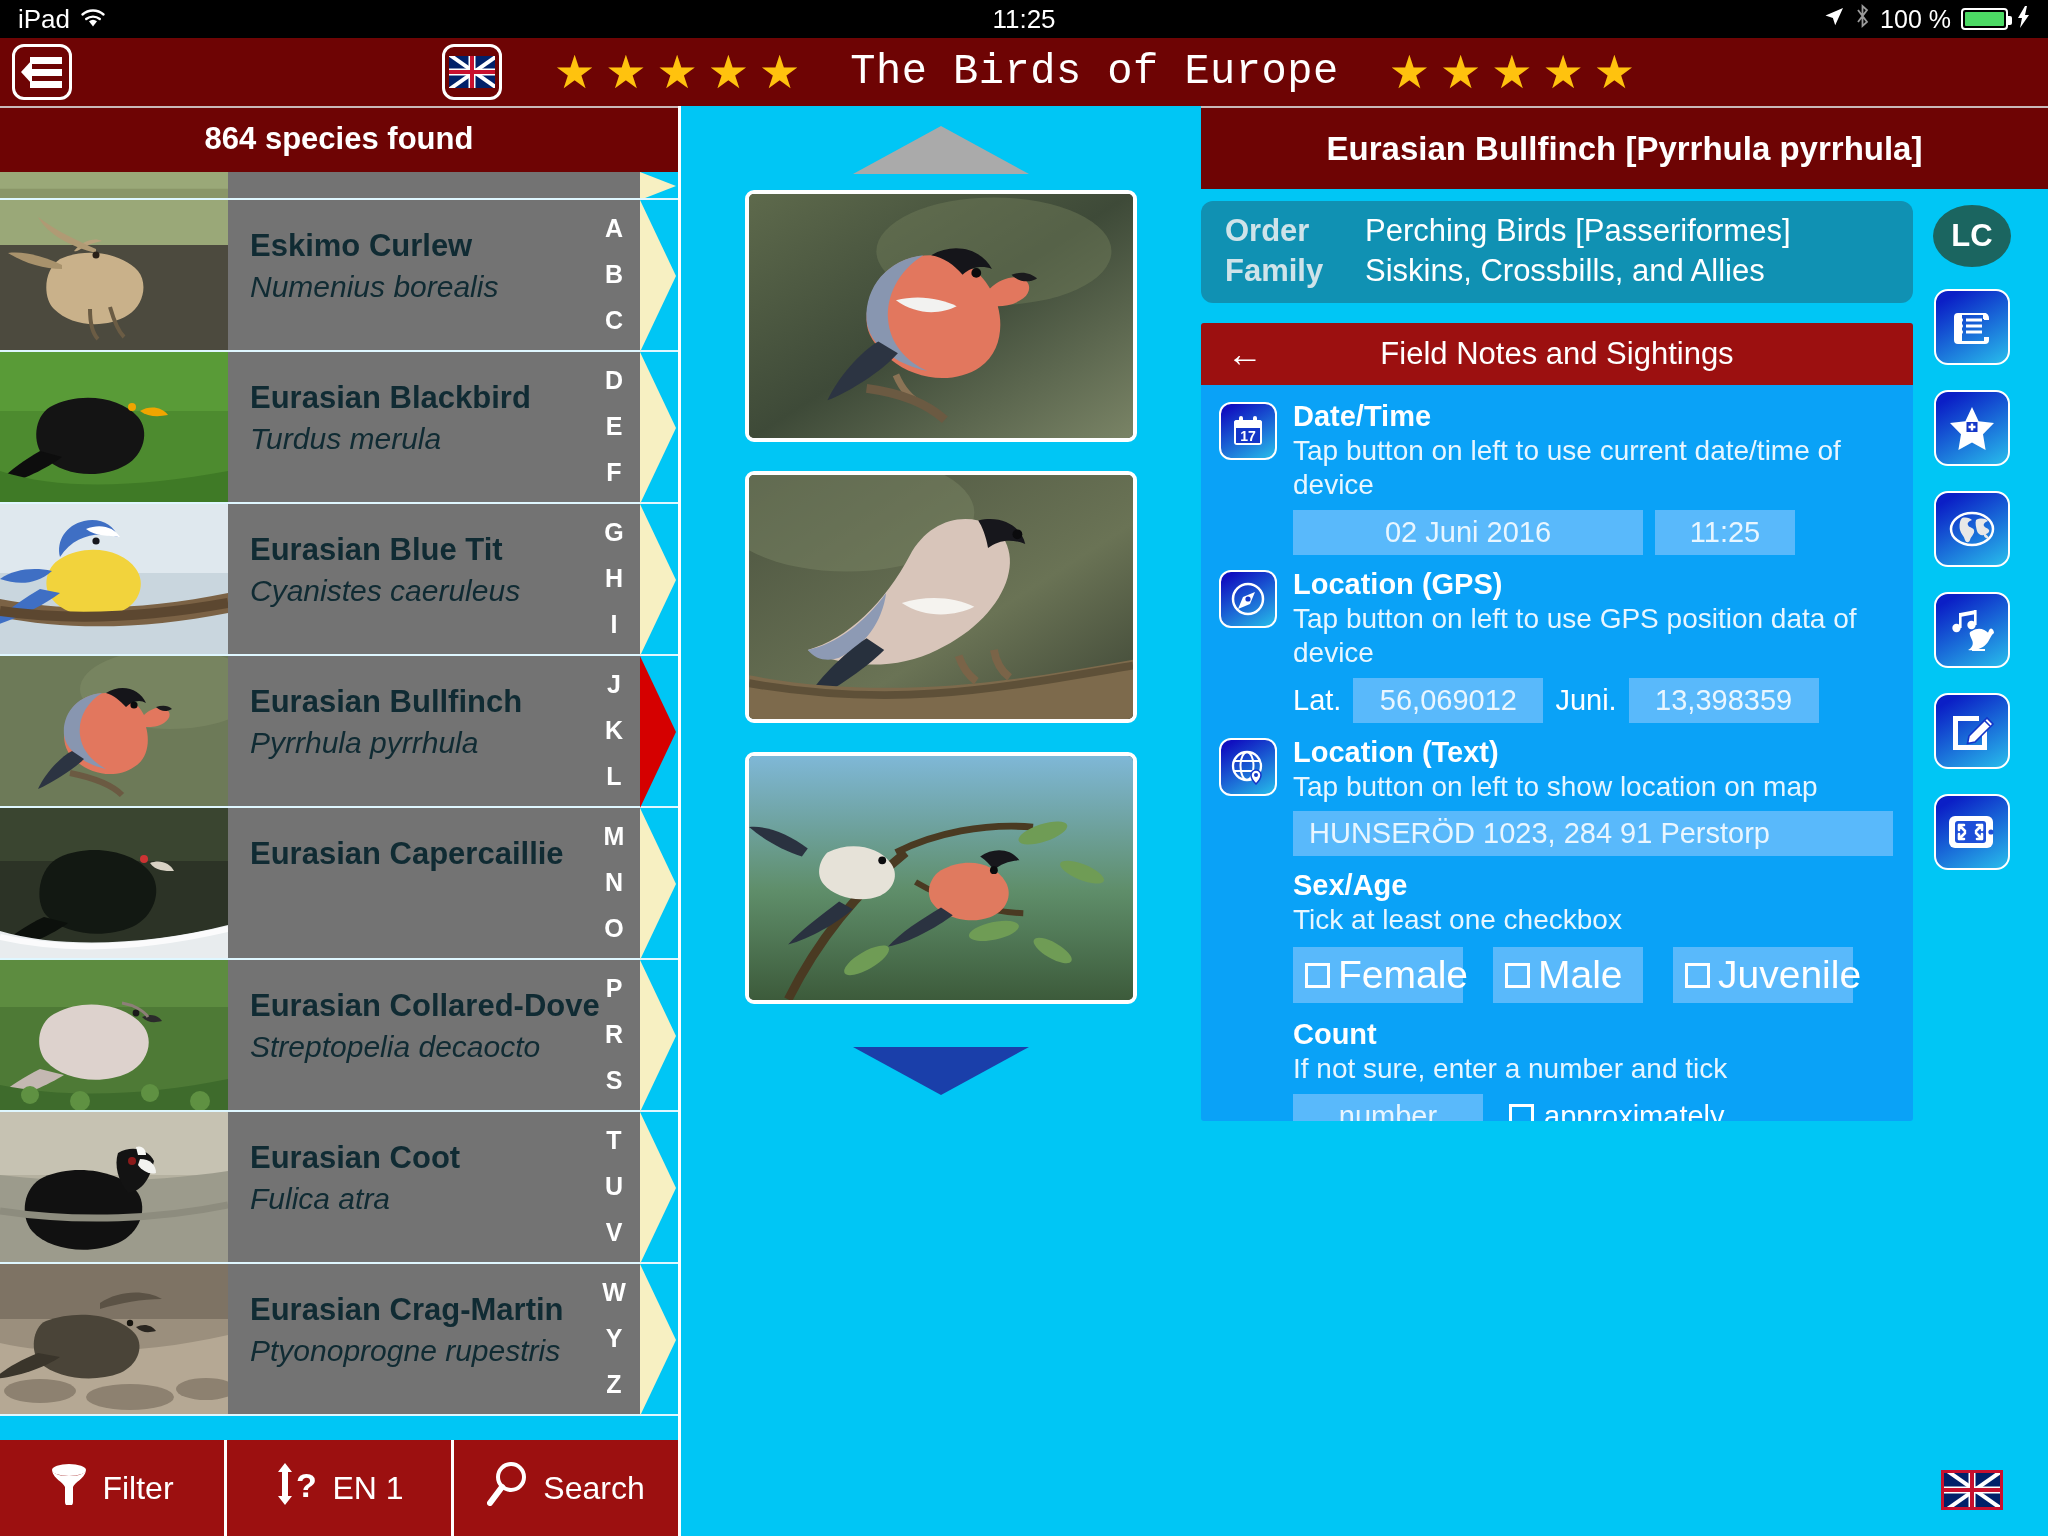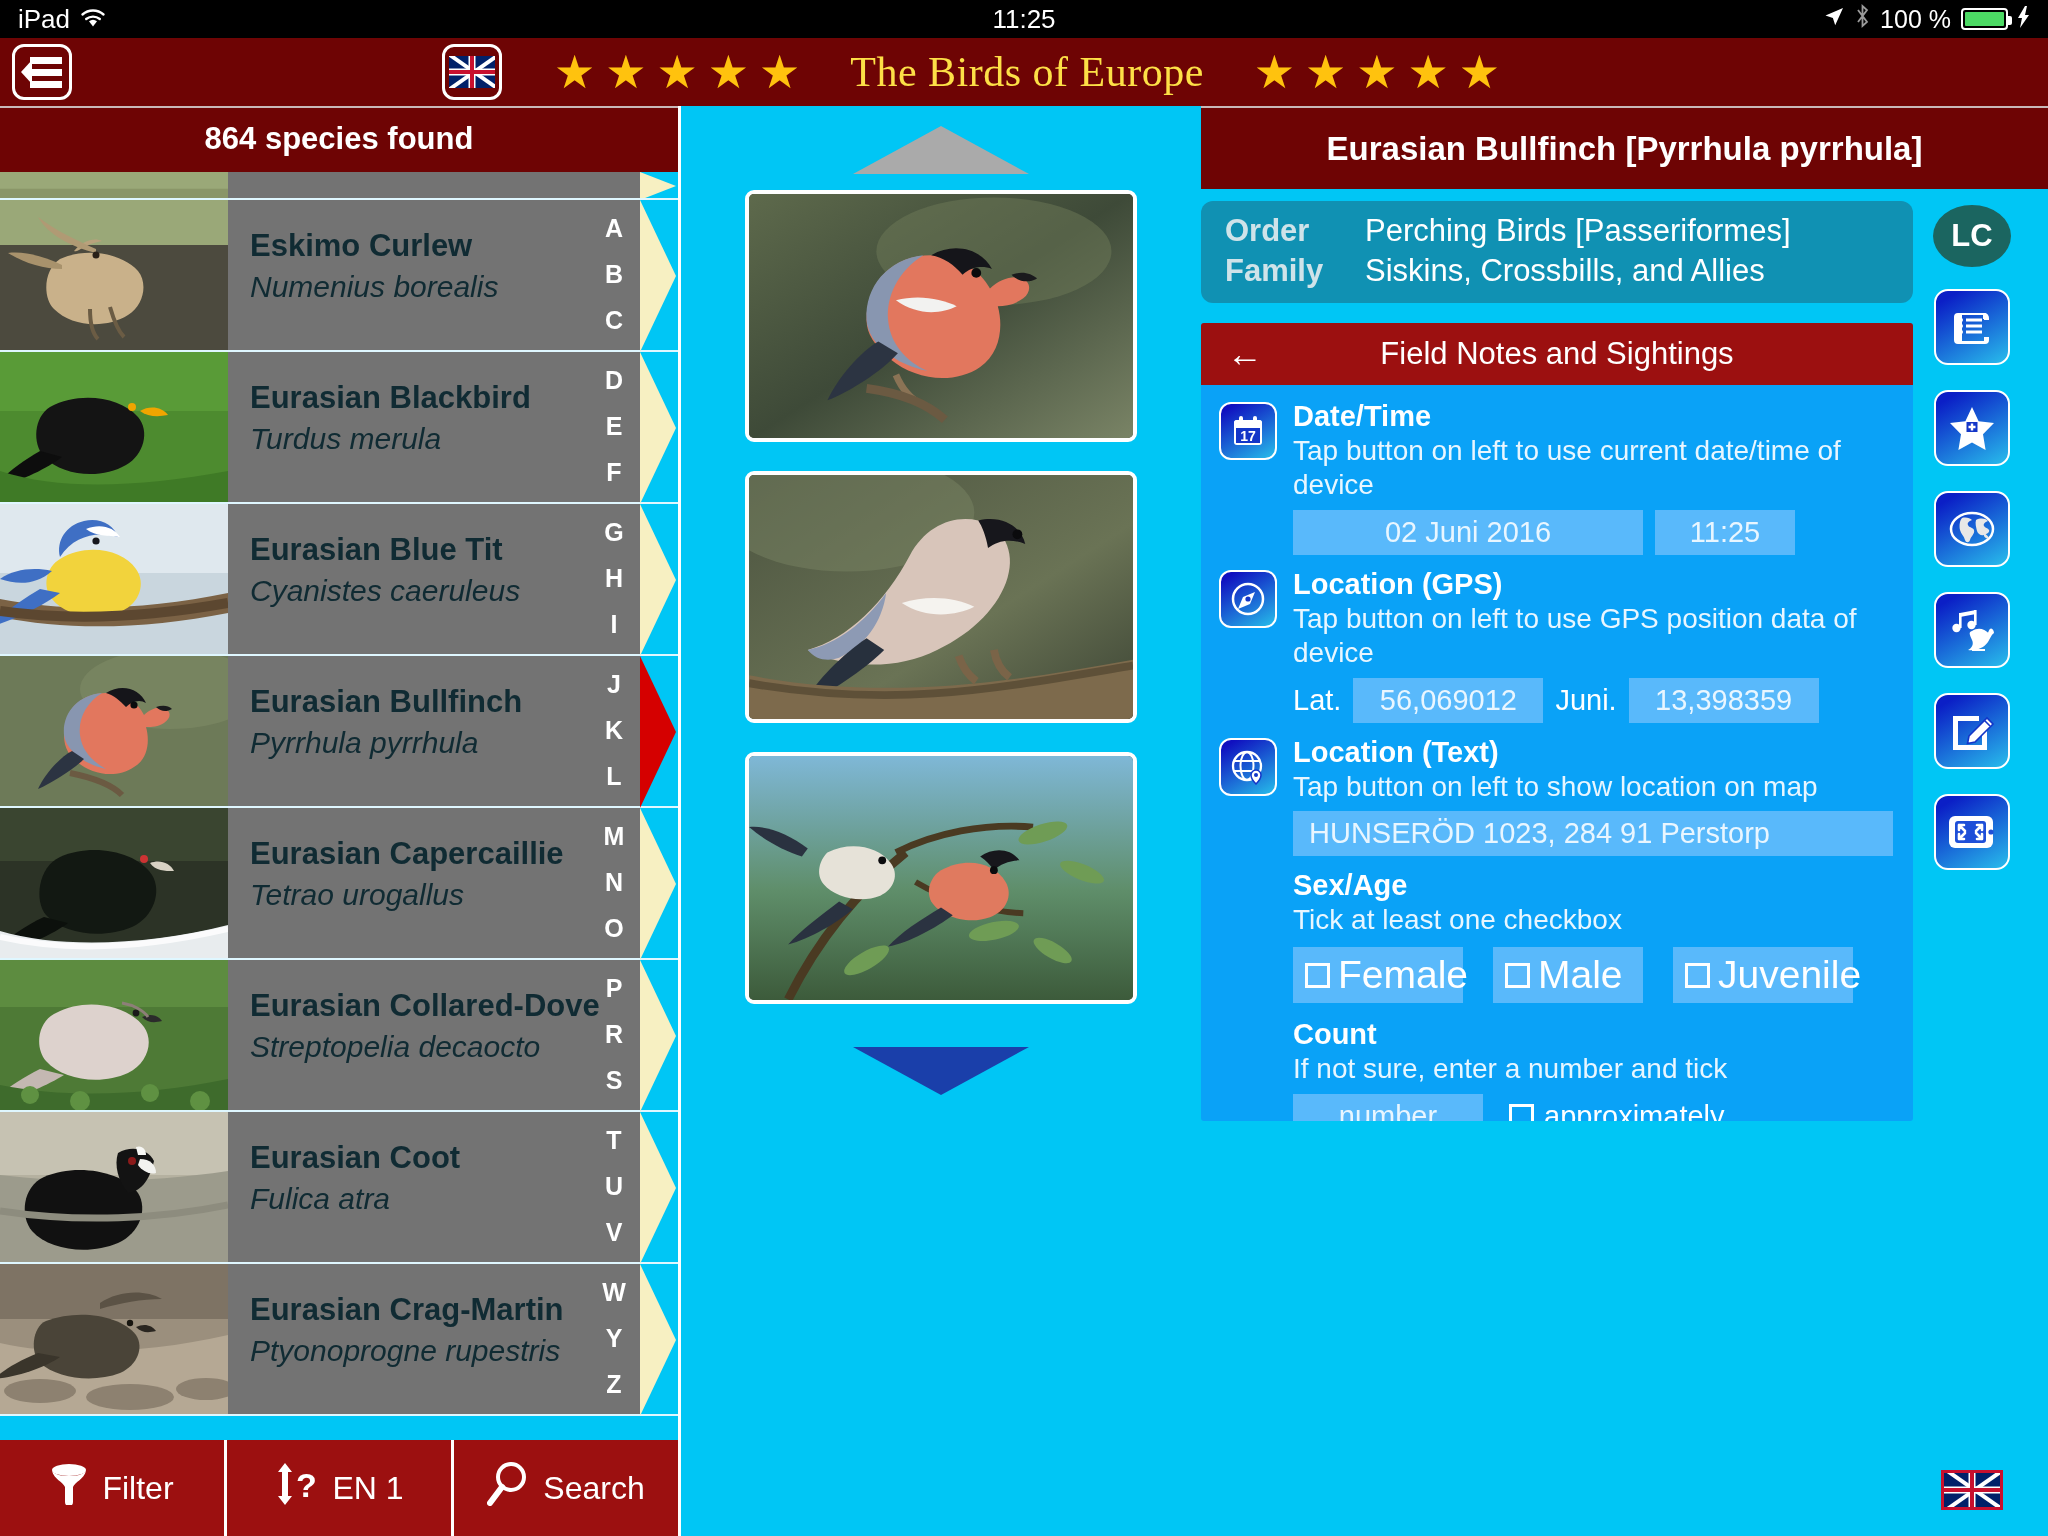--- a/index.html
+++ b/index.html
@@ -87,22 +87,22 @@
   }
   .ukflag s {
     position: absolute; left: -30%; top: 50%; width: 170%; height: 4px;
     background: #fff; transform: translateY(-50%) rotate(35deg); text-decoration: none; z-index: 2;
   }
   .ukflag s.d2 { transform: translateY(-50%) rotate(-35deg); }
   .stars { display: flex; gap: 10px; color: #ffc20e; font-size: 46px; line-height: 1; }
   .stars.left { margin-left: 52px; }
   .stars.right { margin-left: 50px; }
   #apptitle {
-    color: #fde047; font-size: 42px; margin-left: 50px;
-    font-family: Liberation Serif, serif; letter-spacing: .5px; white-space: nowrap; text-align: center;
+    color: #ffffff; font-size: 42px; margin-left: 50px;
+    font-family: Liberation Mono, monospace; letter-spacing: .5px; white-space: nowrap; text-align: center;
   }
 
   
   #main { display: flex; width: 2048px; height: 1430px; }
 
   
   #left { width: 681px; height: 100%; display: flex; flex-direction: column;
           border-right: 3px solid #fff; background: #00c6f5; }
   #left-header {
     background: #6e0404; color: #fff; text-align: center;
@@ -414,21 +414,20 @@
                 <path d="M60 50c32-14 76-6 92 18 10 16 2 42-20 52-28 12-68 8-86-12-12-14-8-48 14-58z" fill="#121812"></path>
                 <path d="M150 56c10-4 20 0 24 8-10 0-18 0-24-8z" fill="#d8d2c4"></path>
                 <circle cx="144" cy="52" r="4" fill="#c33"></circle>
                 <path d="M44 110c-22 10-40 24-48 34 26-2 56-16 72-28z" fill="#0c100c"></path>
                 <path d="M0 124c60 18 150 14 228-6v34H0z" fill="#e8ecee"></path>
                 <path d="M0 130c70 16 150 10 228-8" stroke="#ffffff" stroke-width="6" fill="none" opacity=".8"></path>
               </svg></div>
           </div>
           <div class="sp-text">
             <div class="sp-common">Eurasian Capercaillie</div>
-            <div class="sp-sci">Tetrao urogallus</div>
           </div>
           <div class="sp-letters">
             <span>M</span>
             <span>N</span>
             <span>O</span>
           </div>
           <div class="sp-arrow"></div>
         </div>
         <div class="sp-row">
           <div class="sp-thumb">

